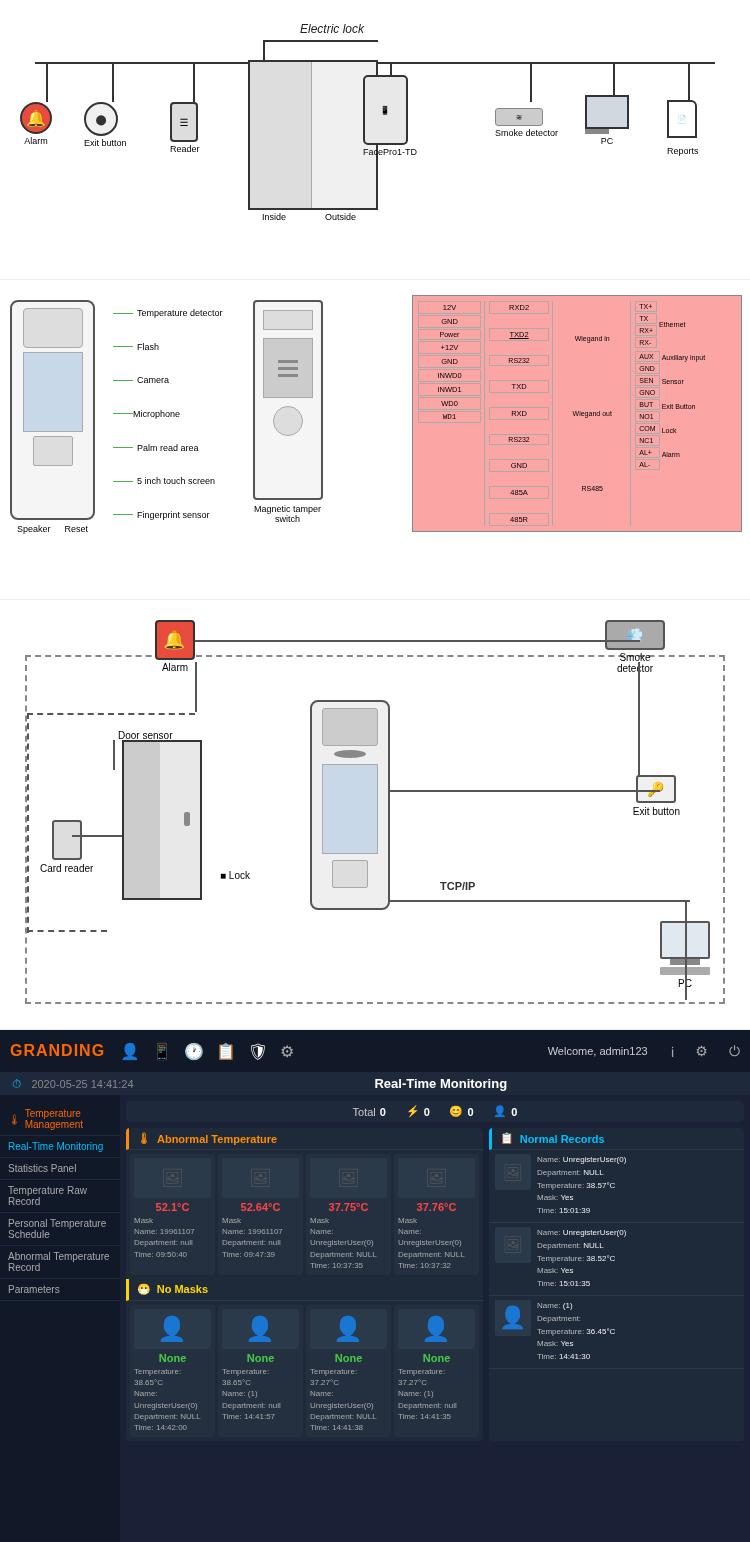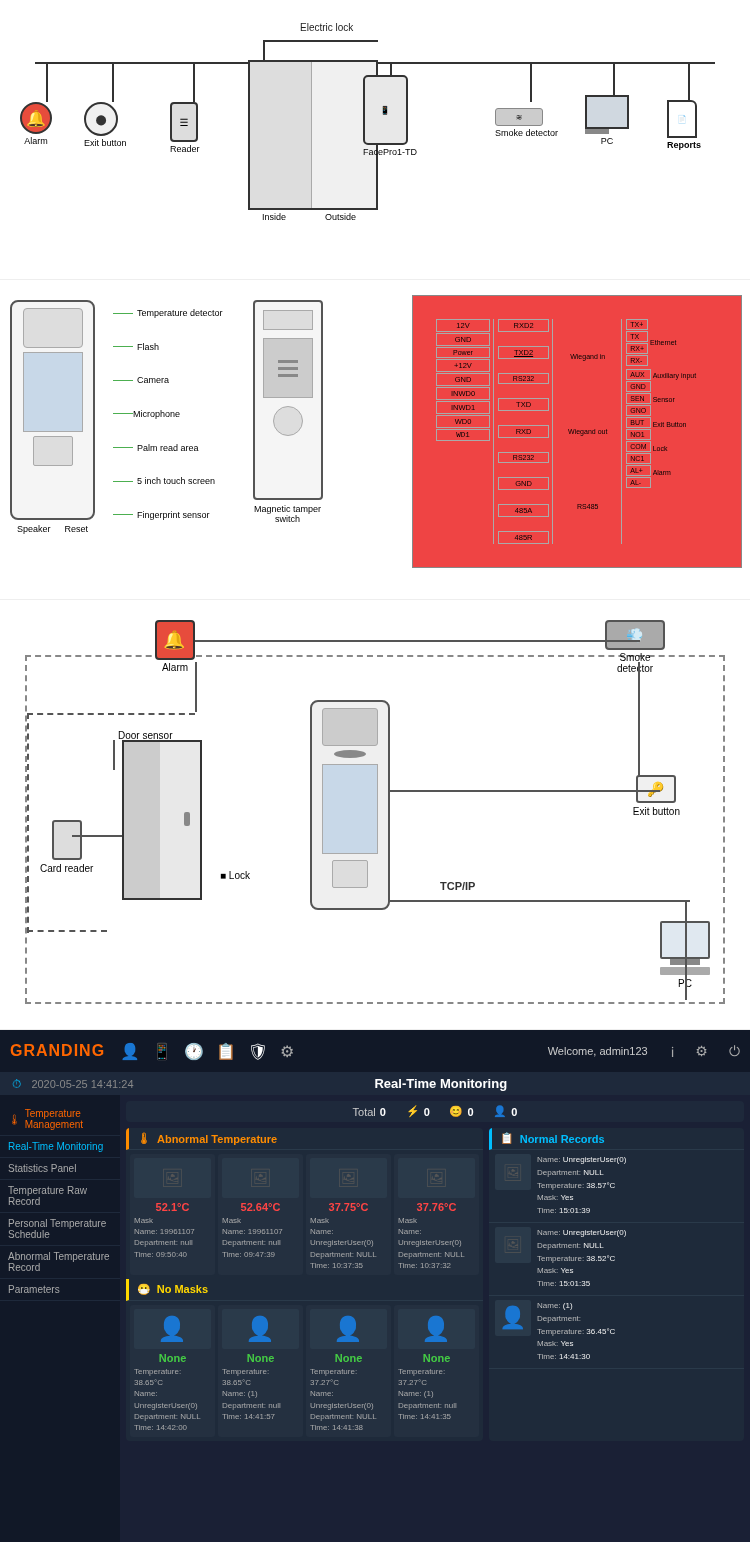--- a/index.html
+++ b/index.html
@@ -372,21 +372,21 @@
       align-items: center;
       justify-content: center;
       font-size: 8px;
     }
   </style>
 </head>
 <body>
 
 <div class="section1">
 
-  <div style="position:absolute; top:22px; left:300px; font-size:10px; color:#222;">Electric lock</div>
+  <div style="position:absolute; top:22px; left:300px; font-size:12px; color:#222;font-style:italic;">Electric lock</div>
 
   <div style="position:absolute; top:62px; left:35px; right:35px; height:2px; background:#333;"></div>
 
   <div style="position:absolute; top:62px; left:46px; width:2px; height:40px; background:#333;"></div>
   <div style="position:absolute; top:62px; left:112px; width:2px; height:40px; background:#333;"></div>
   <div style="position:absolute; top:62px; left:193px; width:2px; height:40px; background:#333;"></div>
   <div style="position:absolute; top:62px; left:390px; width:2px; height:40px; background:#333;"></div>
   <div style="position:absolute; top:62px; left:530px; width:2px; height:40px; background:#333;"></div>
   <div style="position:absolute; top:62px; left:613px; width:2px; height:40px; background:#333;"></div>
   <div style="position:absolute; top:62px; left:688px; width:2px; height:40px; background:#333;"></div>
@@ -426,21 +426,21 @@
   </div>
 
   <div style="position:absolute; top:95px; left:585px;">
     <div class="s1-pc-monitor"></div>
     <div class="s1-pc-base"></div>
     <div style="font-size:9px; text-align:center; margin-top:2px;">PC</div>
   </div>
 
   <div style="position:absolute; top:100px; left:667px;">
     <div class="s1-report">📄</div>
-    <div style="font-size:9px; text-align:center; margin-top:2px;font-weight:bold;">Reports</div>
+    <div style="font-size:9px; text-align:center; margin-top:8px;">Reports</div>
   </div>
 </div>
 
 <div class="section2">
   <div class="s2-device-area">
 
     <div style="position:relative; margin-right:8px;">
       <div style="width:85px; min-height:220px; border:2px solid #555; border-radius:8px; background:#f5f5f5; padding:6px 4px; position:relative;">
 
         <div style="width:60px; height:40px; background:#ddd; border:1px solid #aaa; border-radius:4px; margin:0 auto 4px;"></div>
@@ -493,21 +493,21 @@
         <div style="width:50px; height:60px; background:#ccc; border:1px solid #aaa; margin:0 auto 8px; display:flex; flex-direction:column; justify-content:center; align-items:center; gap:4px;">
           <div style="width:20px; height:3px; background:#888;"></div>
           <div style="width:20px; height:3px; background:#888;"></div>
           <div style="width:20px; height:3px; background:#888;"></div>
         </div>
         <div style="width:30px; height:30px; background:#ddd; border:1px solid #aaa; border-radius:50%; margin:0 auto;"></div>
       </div>
       <div style="font-size:9px; text-align:center; margin-top:4px; width:70px;">Magnetic tamper switch</div>
     </div>
 
-    <div style="position:absolute; top:15px; right:8px; width:330px; border:1px solid #888; background:#ef4444; padding:23px;">
+    <div style="position:absolute; top:15px; right:8px; width:330px; border:1px solid #888; background:#fca5a5; padding:5px;">
       <div style="display:grid; grid-template-columns:auto auto auto auto; gap:1px; font-size:7.5px;">
 
         <div style="display:flex; flex-direction:column; gap:1px; border-right:1px solid #aaa; padding-right:3px;">
           <div style="border:1px solid #aaa; padding:1px 3px; text-align:center;">12V</div>
           <div style="border:1px solid #aaa; padding:1px 3px; text-align:center;">GND</div>
           <div style="border:1px solid #aaa; padding:1px 3px; text-align:center; font-size:7px;">Power</div>
           <div style="border:1px solid #aaa; padding:1px 3px; text-align:center;">+12V</div>
           <div style="border:1px solid #aaa; padding:1px 3px; text-align:center;">GND</div>
           <div style="border:1px solid #aaa; padding:1px 3px; text-align:center;">INWD0</div>
           <div style="border:1px solid #aaa; padding:1px 3px; text-align:center;">INWD1</div>

